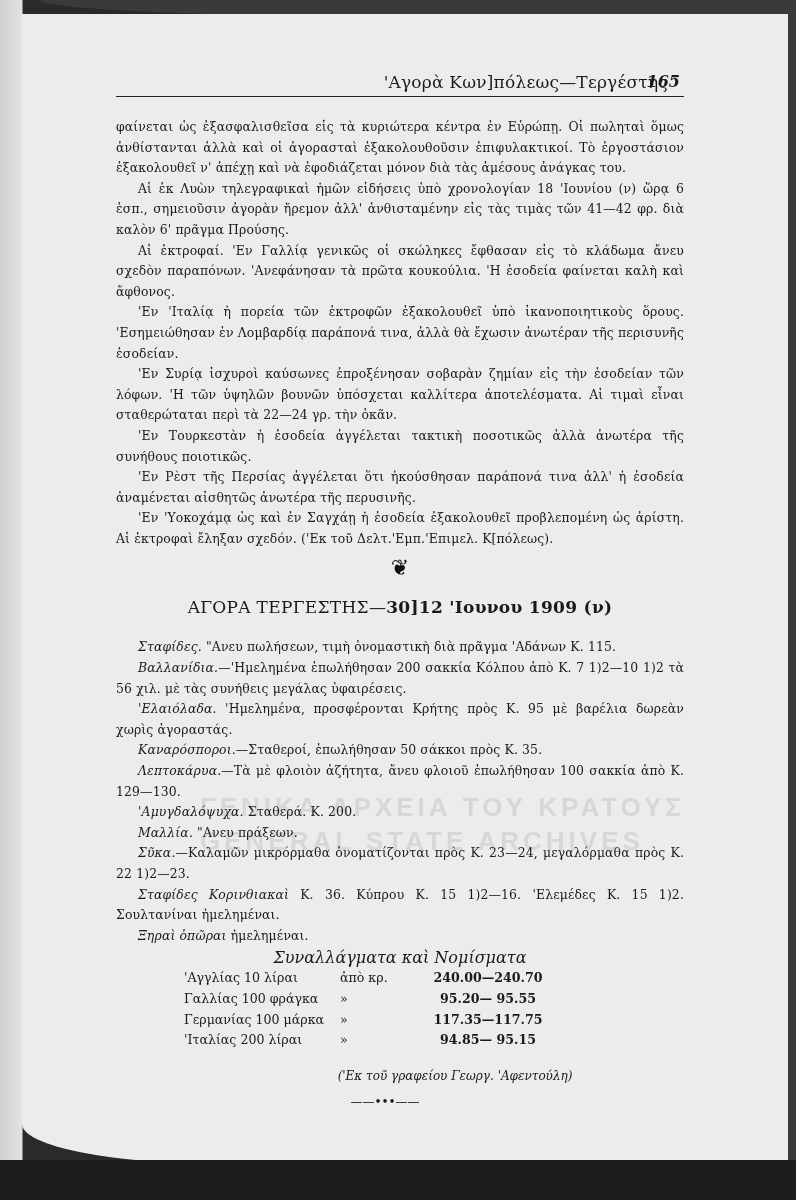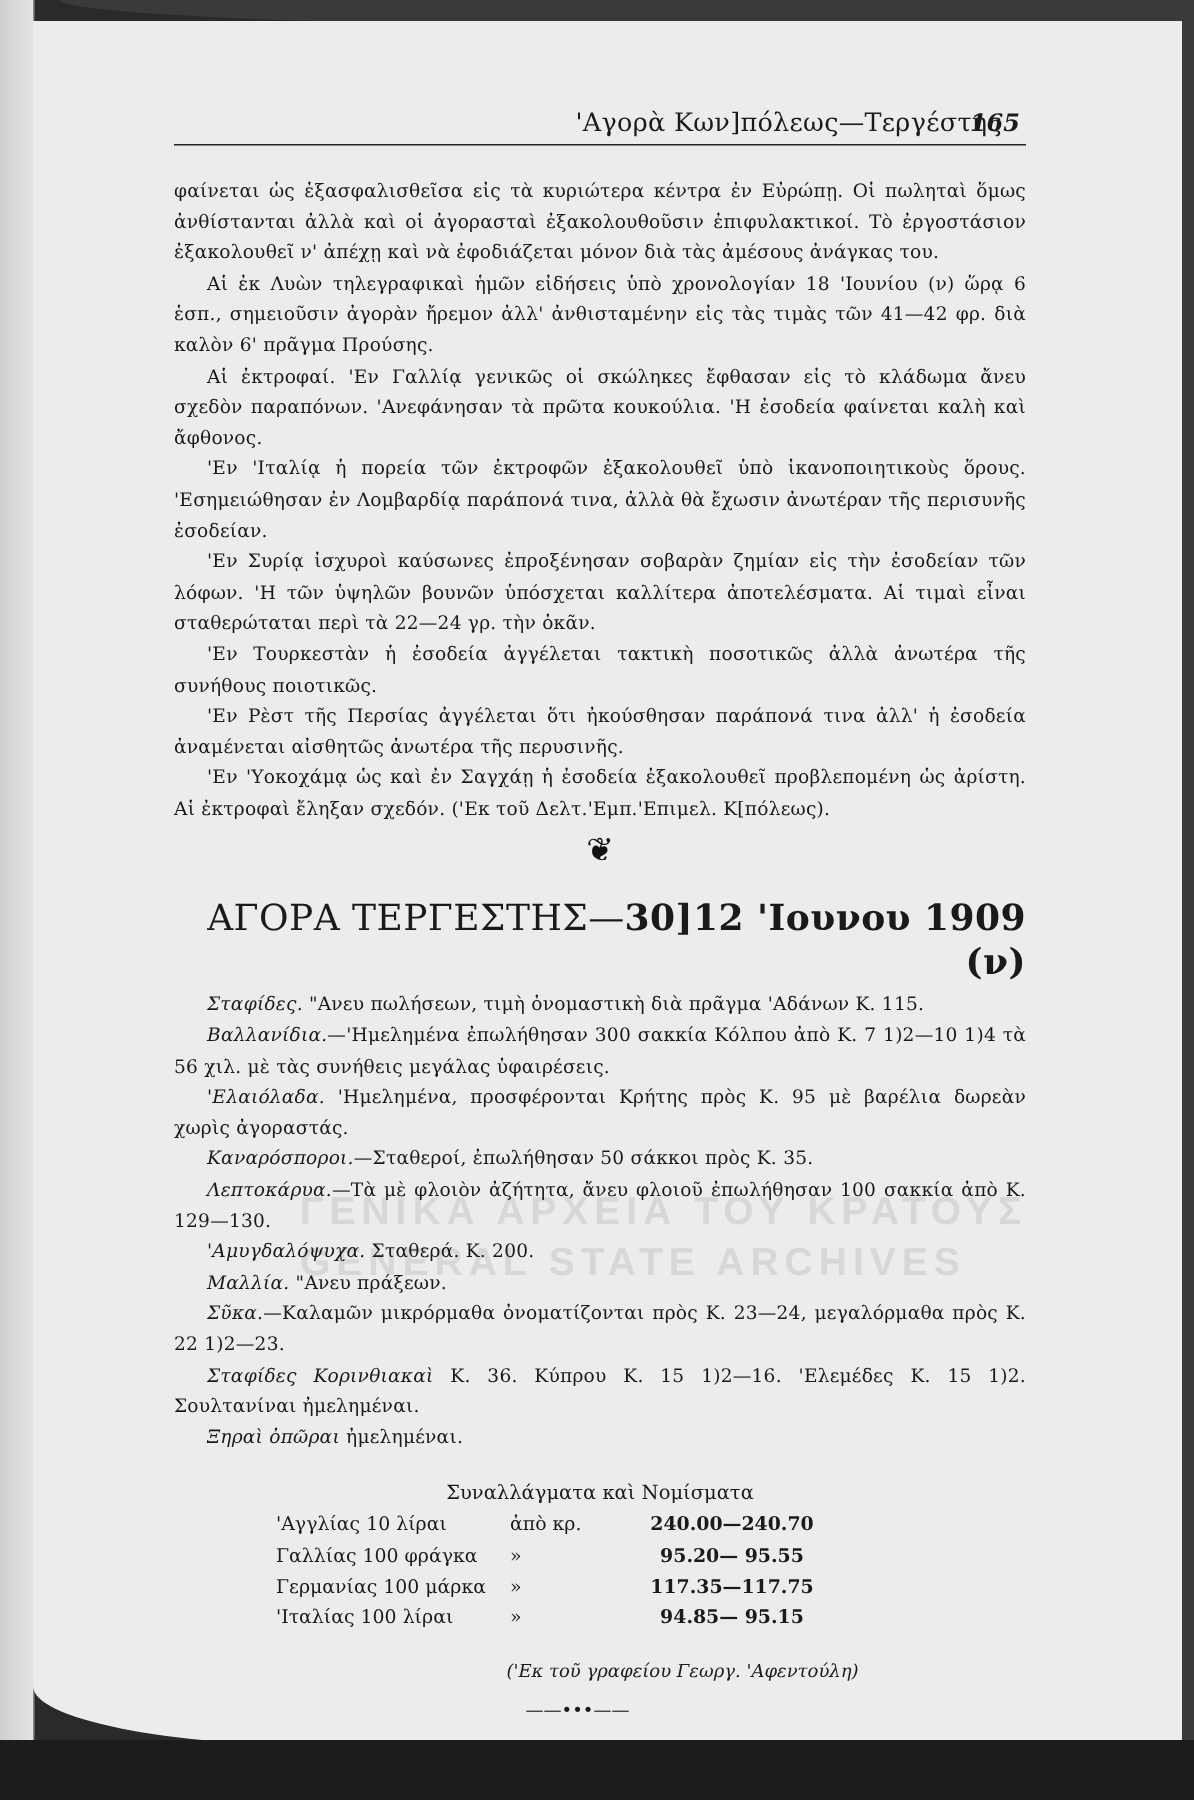--- a/index.html
+++ b/index.html
@@ -52,27 +52,27 @@
     margin: 0; font-size: 12.4px; line-height: 20.6px; text-align: justify;
     letter-spacing: 0.15px;
   }
   .indent { text-indent: 22px; }
   .body-text { margin-top: 20px; }
   .ornament {
     text-align: center; font-size: 22px; height: 30px; line-height: 30px;
     margin: 4px 0 14px 0; color: #111;
   }
   .section-title {
-    text-align: right; font-size: 24px; margin-bottom: 4px; letter-spacing: 0.3px;
+    text-align: center; font-size: 17px; margin-bottom: 20px; letter-spacing: 0.3px;
   }
   .section-title .date { font-weight: bold; }
   .italic-lead { font-style: italic; }
   .fx-title {
-    text-align: center; font-size: 13px; line-height: 20px;
-    margin-top: 18px;
+    text-align: center; font-style: italic; font-size: 16px; line-height: 20px;
+    margin-top: 2px;
   }
   .fx-table { margin-left: 68px; border-collapse: collapse; }
   .fx-table td { font-size: 12.6px; line-height: 20.6px; padding: 0; white-space: nowrap; }
   .fx-table td.cur { width: 156px; }
   .fx-table td.unit { width: 88px; }
   .fx-table td.val { width: 120px; text-align: center; font-weight: bold; }
   .source-note { text-align: center; font-style: italic; font-size: 12px; margin-top: 18px; margin-left: 110px; }
   .end-rule { text-align: center; font-size: 12px; margin-top: 12px; margin-left: -30px; }
   .watermark {
     position: absolute; left: 200px; top: 790px; width: 500px; text-align: left;
@@ -113,21 +113,21 @@
   </div>
 
   <div class="ornament">❦</div>
 
   <div class="section-title">
     <span>ΑΓΟΡΑ ΤΕΡΓΕΣΤΗΣ—</span><span class="date">30]12 'Ιουνου 1909 (ν)</span>
   </div>
 
   <div>
     <p class="indent"><span class="italic-lead">Σταφίδες.</span><span> "Ανευ πωλήσεων, τιμὴ ὀνομαστικὴ διὰ πρᾶγμα 'Αδάνων Κ. 115.</span></p>
-    <p class="indent"><span class="italic-lead">Βαλλανίδια.</span><span>—'Ημελημένα ἐπωλήθησαν 300 σακκία Κόλπου ἀπὸ Κ. 7 1)2—10 1)4 τὰ 56 χιλ. μὲ τὰς συνήθεις μεγάλας ὑφαιρέσεις.</span></p>
+    <p class="indent"><span class="italic-lead">Βαλλανίδια.</span><span>—'Ημελημένα ἐπωλήθησαν 200 σακκία Κόλπου ἀπὸ Κ. 7 1)2—10 1)2 τὰ 56 χιλ. μὲ τὰς συνήθεις μεγάλας ὑφαιρέσεις.</span></p>
     <p class="indent"><span class="italic-lead">'Ελαιόλαδα.</span><span> 'Ημελημένα, προσφέρονται Κρήτης πρὸς Κ. 95 μὲ βαρέλια δωρεὰν χωρὶς ἀγοραστάς.</span></p>
     <p class="indent"><span class="italic-lead">Καναρόσποροι.</span><span>—Σταθεροί, ἐπωλήθησαν 50 σάκκοι πρὸς Κ. 35.</span></p>
     <p class="indent"><span class="italic-lead">Λεπτοκάρυα.</span><span>—Τὰ μὲ φλοιὸν ἀζήτητα, ἄνευ φλοιοῦ ἐπωλήθησαν 100 σακκία ἀπὸ Κ. 129—130.</span></p>
     <p class="indent"><span class="italic-lead">'Αμυγδαλόψυχα.</span><span> Σταθερά. Κ. 200.</span></p>
     <p class="indent"><span class="italic-lead">Μαλλία.</span><span> "Ανευ πράξεων.</span></p>
     <p class="indent"><span class="italic-lead">Σῦκα.</span><span>—Καλαμῶν μικρόρμαθα ὀνοματίζονται πρὸς Κ. 23—24, μεγαλόρμαθα πρὸς Κ. 22 1)2—23.</span></p>
     <p class="indent"><span class="italic-lead">Σταφίδες Κορινθιακαὶ</span><span> Κ. 36. Κύπρου Κ. 15 1)2—16. 'Ελεμέδες Κ. 15 1)2. Σουλτανίναι ἠμελημέναι.</span></p>
     <p class="indent"><span class="italic-lead">Ξηραὶ ὀπῶραι</span><span> ἠμελημέναι.</span></p>
   </div>
 
@@ -143,21 +143,21 @@
         <td class="cur">Γαλλίας 100 φράγκα</td>
         <td class="unit">»</td>
         <td class="val">95.20— 95.55</td>
       </tr>
       <tr>
         <td class="cur">Γερμανίας 100 μάρκα</td>
         <td class="unit">»</td>
         <td class="val">117.35—117.75</td>
       </tr>
       <tr>
-        <td class="cur">'Ιταλίας 100 λίραι</td>
+        <td class="cur">'Ιταλίας 200 λίραι</td>
         <td class="unit">»</td>
         <td class="val">94.85— 95.15</td>
       </tr>
     </tbody>
   </table>
   <div class="source-note">('Εκ τοῦ γραφείου Γεωργ. 'Αφεντούλη)</div>
   <div class="end-rule">——•••——</div>
 </div>
 
 </body></html>

